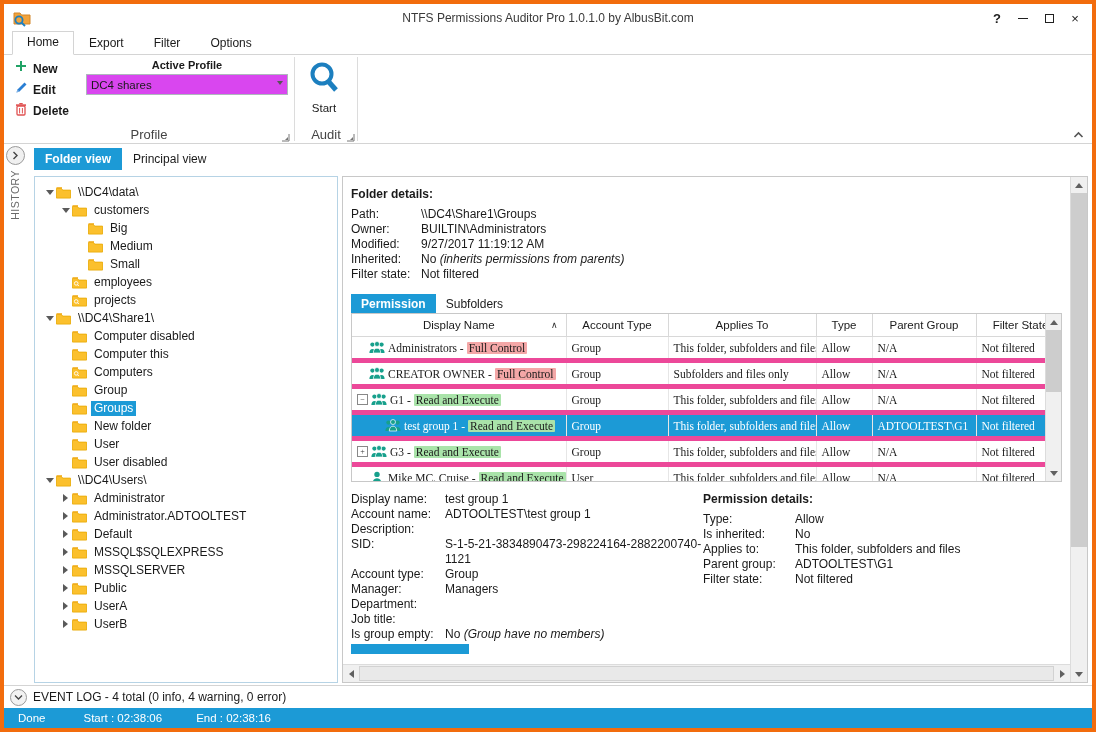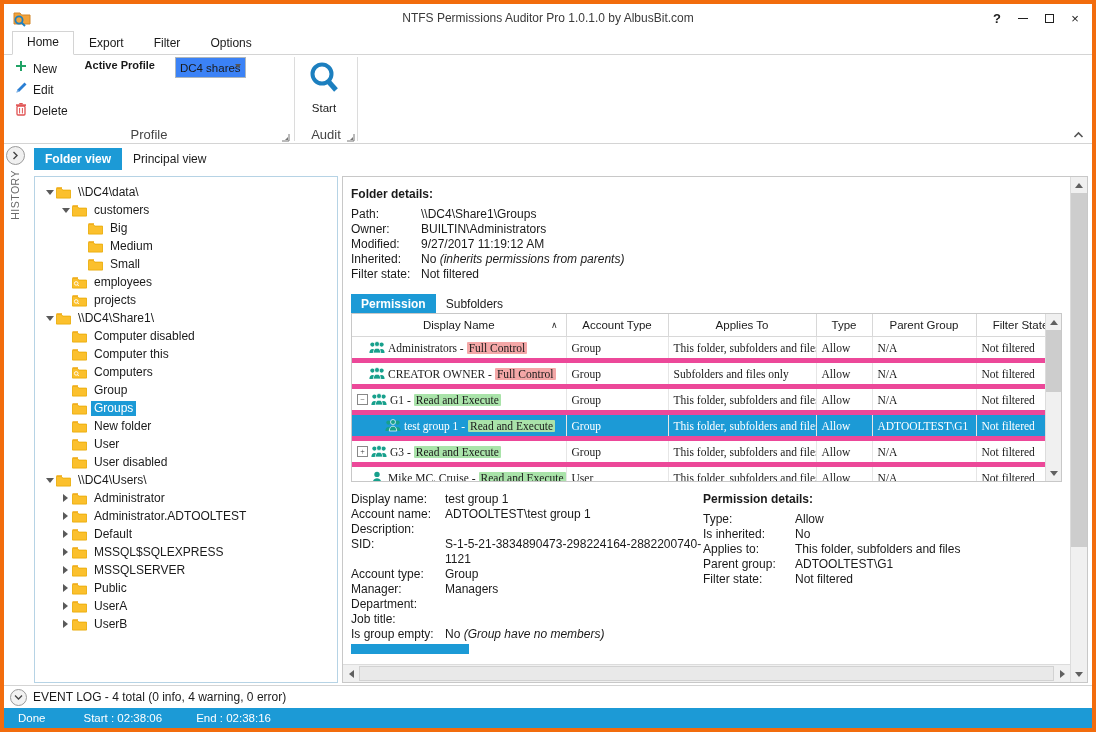--- a/index.html
+++ b/index.html
@@ -60,26 +60,26 @@
   .rgroup .rgroup-label{
     height:16px;line-height:16px;text-align:center;font-size:13px;color:#444;
     position:relative;
   }
   .rgroup-sep{width:1px;background:#dcdcdc;margin:4px 0 20px 0;}
   .dialog-launcher{
     position:absolute;right:4px;bottom:1px;width:9px;height:9px;
     font-size:9px;line-height:9px;color:#666;
   }
   .cmdcol{display:flex;flex-direction:column;padding:4px 6px 0 6px;gap:2px;}
-  .cmd{display:flex;align-items:center;gap:5px;height:19px;padding:0 4px;cursor:default;}
+  .cmd{display:flex;align-items:center;gap:5px;height:19px;padding:0 4px;cursor:default;font-weight:bold;}
   .cmd-label{font-size:12px;color:#1a1a1a;}
-  .profile-area{display:flex;padding:2px 6px 0 6px;width:224px;gap:20px;}
+  .profile-area{display:flex;flex-direction:column;padding:2px 6px 0 6px;width:224px;}
   .profile-title{font-size:11px;font-weight:bold;text-align:center;color:#1a1a1a;padding:2px 0 3px 0;}
   .combo{
-    height:19px;border:1px solid #aeb7bd;background:#3b82f6;display:flex;align-items:center;
+    height:19px;border:1px solid #aeb7bd;background:#d946ef;display:flex;align-items:center;
     position:relative;padding:0 4px;font-size:11.5px;
   }
   .combo .caret{position:absolute;right:4px;top:6px;width:0;height:0;
     border-left:3.5px solid transparent;border-right:3.5px solid transparent;border-top:4px solid #555;}
   .bigbtn{
     width:58px;display:flex;flex-direction:column;align-items:center;justify-content:flex-start;
     padding-top:4px;gap:2px;cursor:default;
   }
   .bigbtn-label{font-size:11.5px;color:#1a1a1a;}
   .ribbon-collapse{

